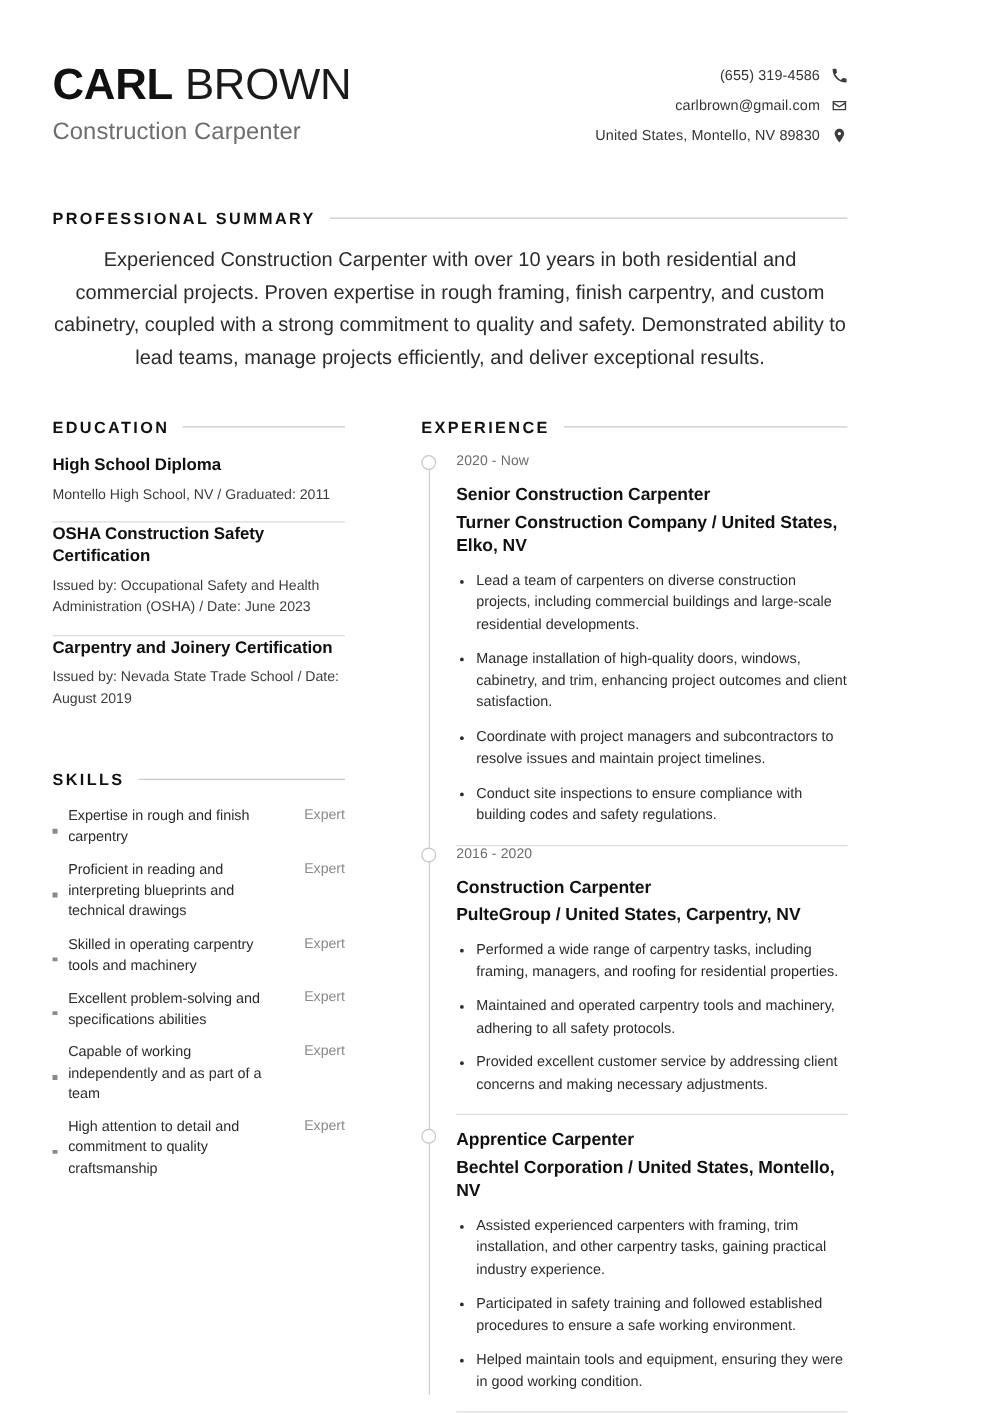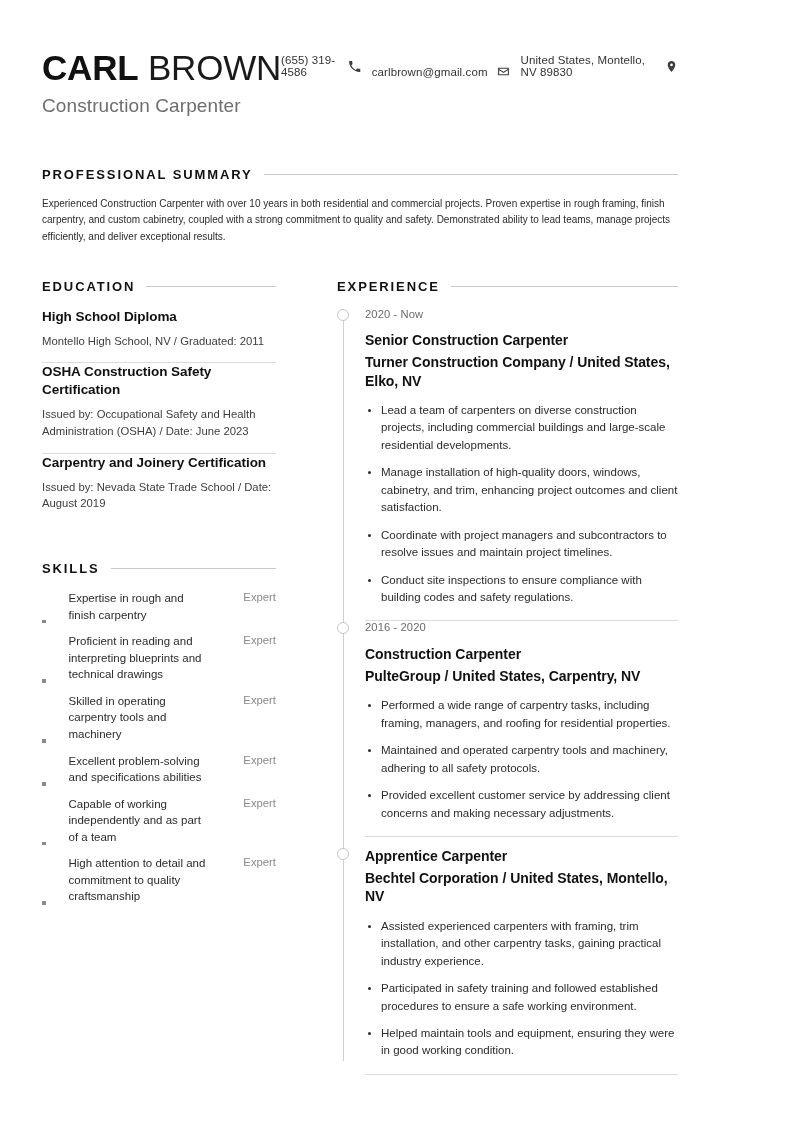--- a/index.html
+++ b/index.html
@@ -47,21 +47,21 @@
   }
   .job-title {
     font-size: 19px;
     font-weight: 400;
     color: #6e6e6e;
     margin-top: 8px;
     letter-spacing: 0.1px;
   }
   .contacts {
     display: flex;
-    flex-direction: row;
+    flex-direction: column;
     align-items: flex-end;
     gap: 11px;
     padding-top: 8px;
   }
   .contact-row {
     display: flex;
     align-items: center;
     justify-content: flex-end;
     gap: 9px;
     font-size: 11.5px;
@@ -95,24 +95,24 @@
   }
   .section-head .rule {
     flex: 1 1 auto;
     height: 1px;
     background: #c9c9c9;
   }
 
   
   .summary-section { margin-top: 50px; }
   .summary-text {
-    font-size: 10px;
+    font-size: 16px;
     line-height: 1.62;
     color: #2b2b2b;
-    text-align: left;
+    text-align: center;
   }
 
   
   .body-grid {
     display: flex;
     margin-top: 34px;
     align-items: flex-start;
   }
   .col-left {
     width: 234px;
@@ -146,22 +146,22 @@
   .skills-section { margin-top: 36px; }
   .skill-row {
     display: flex;
     align-items: flex-start;
     justify-content: space-between;
     gap: 8px;
     margin-bottom: 10px;
   }
   .skill-left {
     display: flex;
-    align-items: flex-end;
-    gap: 23px;
+    align-items: center;
+    gap: 9px;
     flex: 1 1 auto;
     max-width: 170px;
   }
   .skill-bullet {
     width: 3.5px;
     height: 3.5px;
     background: #8a8a8a;
     margin-top: 6px;
     flex: 0 0 auto;
   }

